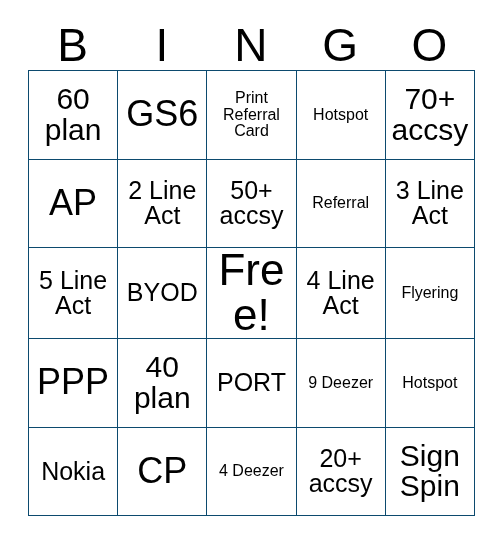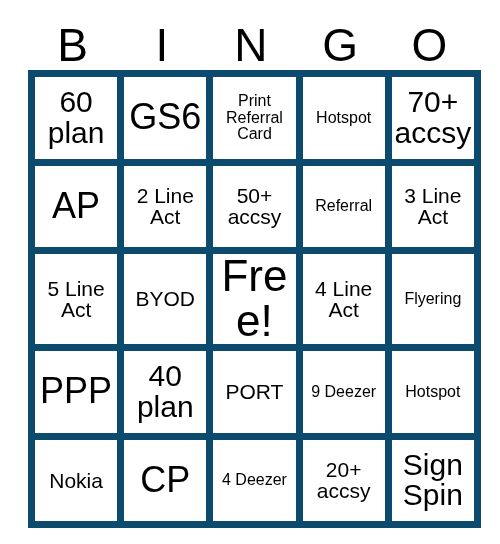--- a/index.html
+++ b/index.html
@@ -48,37 +48,37 @@
 
   
   .bingo-grid {
     width: 446px;
     border-collapse: collapse;
     table-layout: fixed;
   }
   .bingo-grid td {
     width: 89.2px;
     height: 88.6px;
-    border: 7px solid #0c4a6e;
+    border: 1px solid #0c4a6e;
     text-align: center;
     vertical-align: middle;
     padding: 0 1px;
     overflow: hidden;
     box-sizing: border-box;
   }
   .cell-inner {
     display: block;
     line-height: 1.02;
     word-break: break-word;
   }
 
   
   .sz-xl  { font-size: 36px; }
   .sz-lg  { font-size: 30px; }
-  .sz-md  { font-size: 21px; }
+  .sz-md  { font-size: 25px; }
   .sz-sm  { font-size: 16px; }
 
   .free-cell .cell-inner { font-size: 44px; }
 </style>
 </head>
 <body>
 
 <div id="card-root">
 
   <div class="bingo-header">

